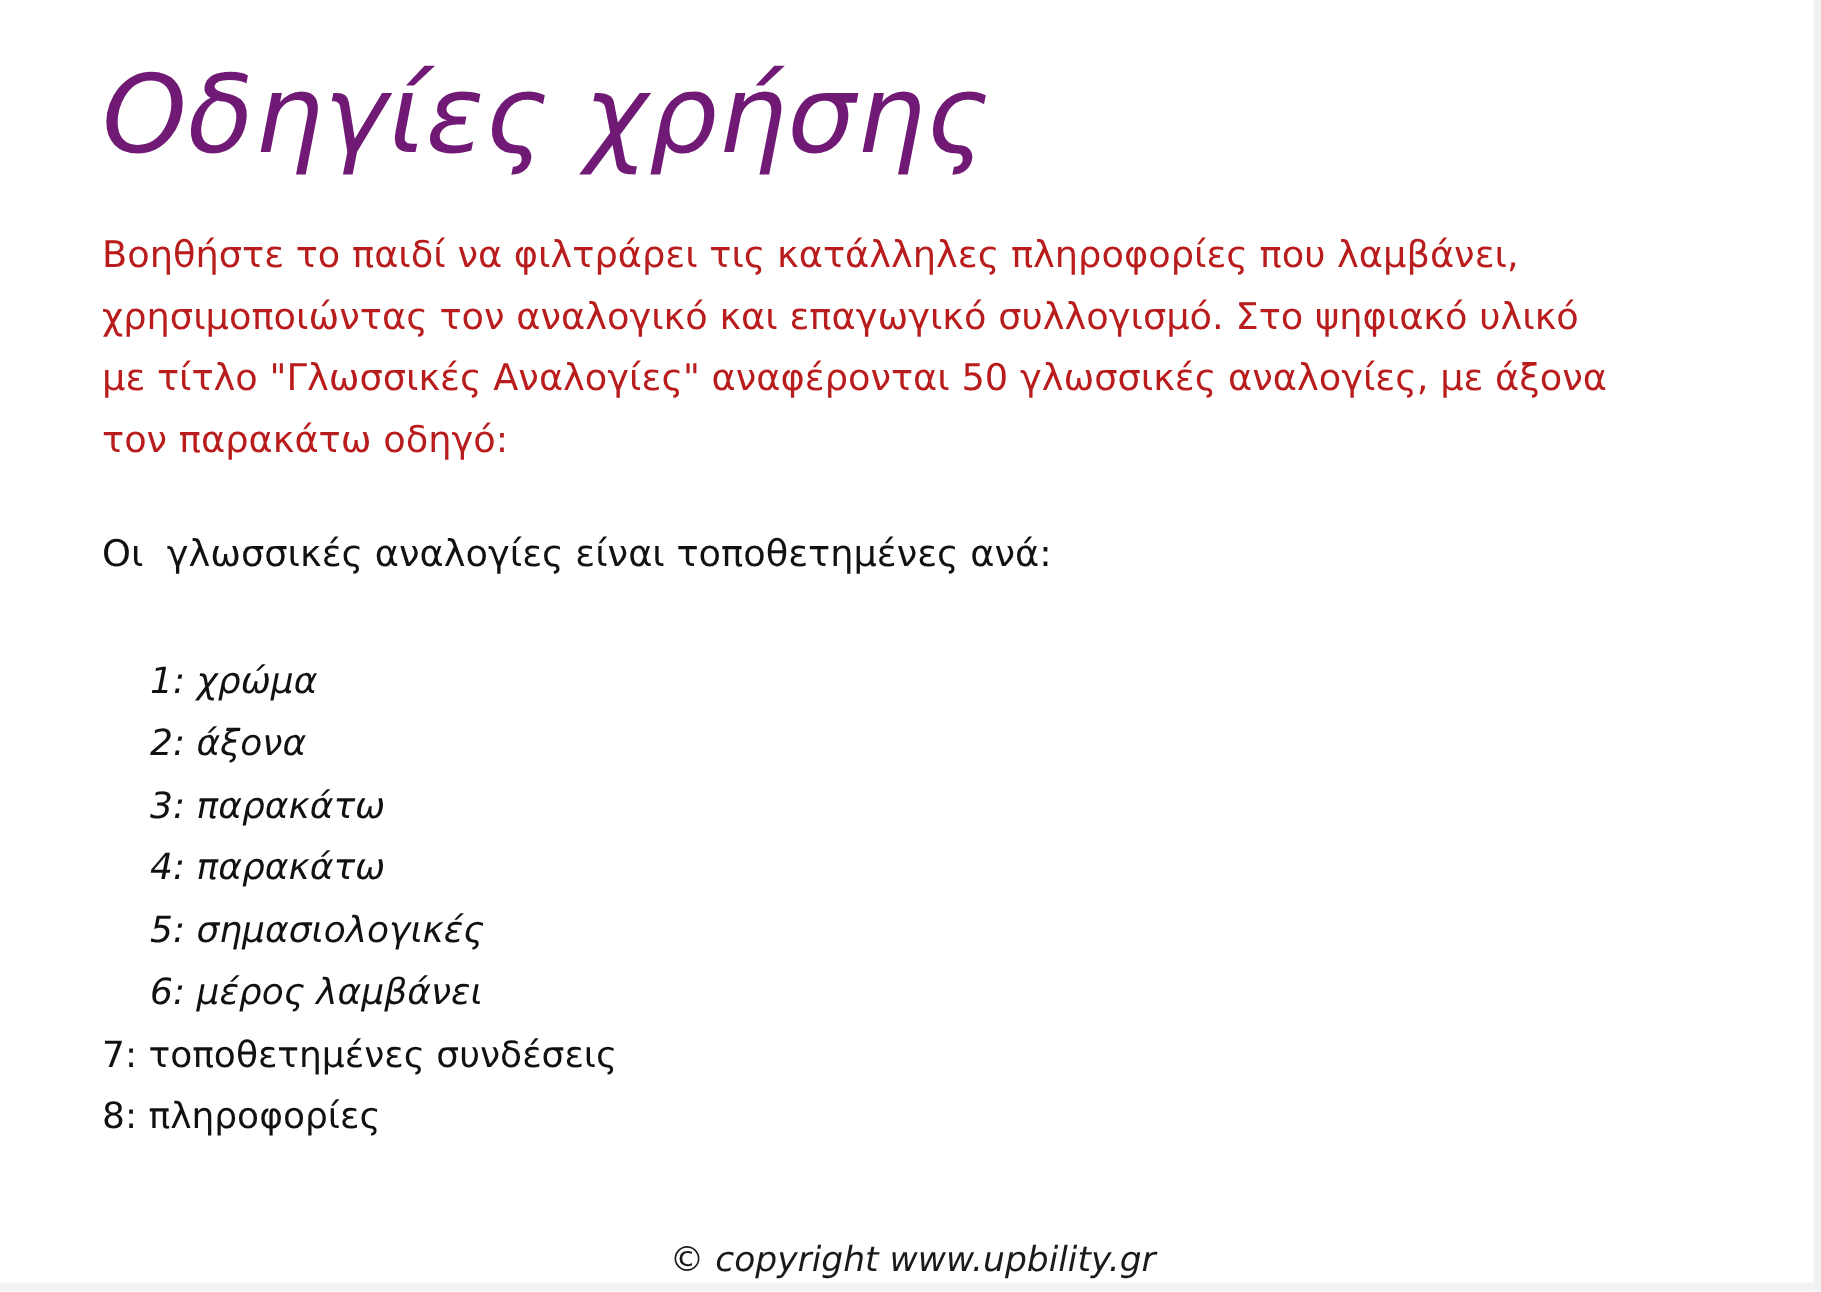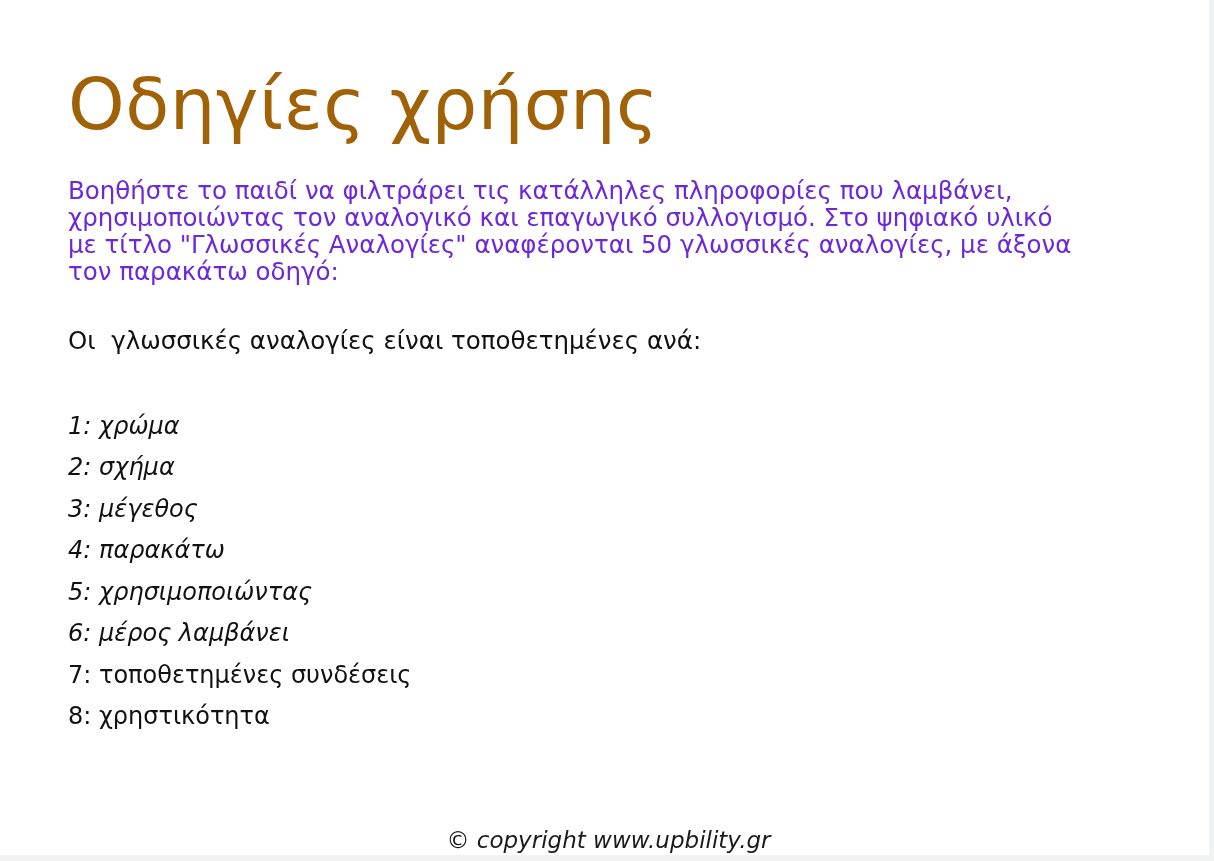--- a/index.html
+++ b/index.html
@@ -42,35 +42,36 @@
     left: 0;
     top: 0;
     width: 1209px;
     height: 855px;
     box-sizing: border-box;
     padding: 0 60px 0 68px;
   }
 
   .doc-title {
     margin: 0;
-    padding-top: 64px;
+    padding-top: 36px;
     font-size: 72px;
     font-weight: 400;
     line-height: 1.12;
     letter-spacing: 0.5px;
-    color: #a16207;
+    color: #701a75;
     white-space: pre;
+    font-style: italic;
   }
 
   .intro-block {
     margin-top: 32px;
     font-size: 24.5px;
-    line-height: 27px;
+    line-height: 41px;
     max-width: 1010px;
-    color: #6d28d9;
+    color: #b91c1c;
   }
 
   .intro-line {
     white-space: pre-wrap;
   }
 
   .lead-line {
     margin-top: 35px;
     font-size: 24.5px;
     line-height: 41px;
@@ -87,20 +88,21 @@
 
   .guide-list li {
     font-size: 24px;
     line-height: 41.5px;
     color: #111111;
     white-space: pre;
   }
 
   .guide-list li.italic {
     font-style: italic;
+    margin-left: 32px;
   }
 
   .guide-list li.upright {
     font-style: normal;
   }
 
   .footer-copyright {
     position: absolute;
     left: 68px;
     right: 60px;
@@ -121,27 +123,27 @@
   <h1 class="doc-title">Οδηγίες χρήσης</h1>
 
   <div class="intro-block">
     <span class="intro-line">Βοηθήστε το παιδί να φιλτράρει τις κατάλληλες πληροφορίες που λαμβάνει, χρησιμοποιώντας τον αναλογικό και επαγωγικό συλλογισμό. Στο ψηφιακό υλικό με τίτλο </span><span class="quoted-title">"Γλωσσικές Αναλογίες"</span><span class="intro-line"> αναφέρονται 50 γλωσσικές αναλογίες, με άξονα τον παρακάτω οδηγό:</span>
   </div>
 
   <div class="lead-line">Οι  γλωσσικές αναλογίες είναι τοποθετημένες ανά:</div>
 
   <ul class="guide-list">
     <li class="italic">1: χρώμα</li>
-    <li class="italic">2: σχήμα</li>
-    <li class="italic">3: μέγεθος</li>
+    <li class="italic">2: άξονα</li>
+    <li class="italic">3: παρακάτω</li>
     <li class="italic">4: παρακάτω</li>
-    <li class="italic">5: χρησιμοποιώντας</li>
+    <li class="italic">5: σημασιολογικές</li>
     <li class="italic">6: μέρος λαμβάνει</li>
     <li class="upright">7: τοποθετημένες συνδέσεις</li>
-    <li class="upright">8: χρηστικότητα</li>
+    <li class="upright">8: πληροφορίες</li>
   </ul>
 
   <div class="footer-copyright">© copyright www.upbility.gr</div>
 
 </div>
 
 <div class="edge-strip-right"></div>
 <div class="edge-strip-bottom"></div>
 
 </body></html>

